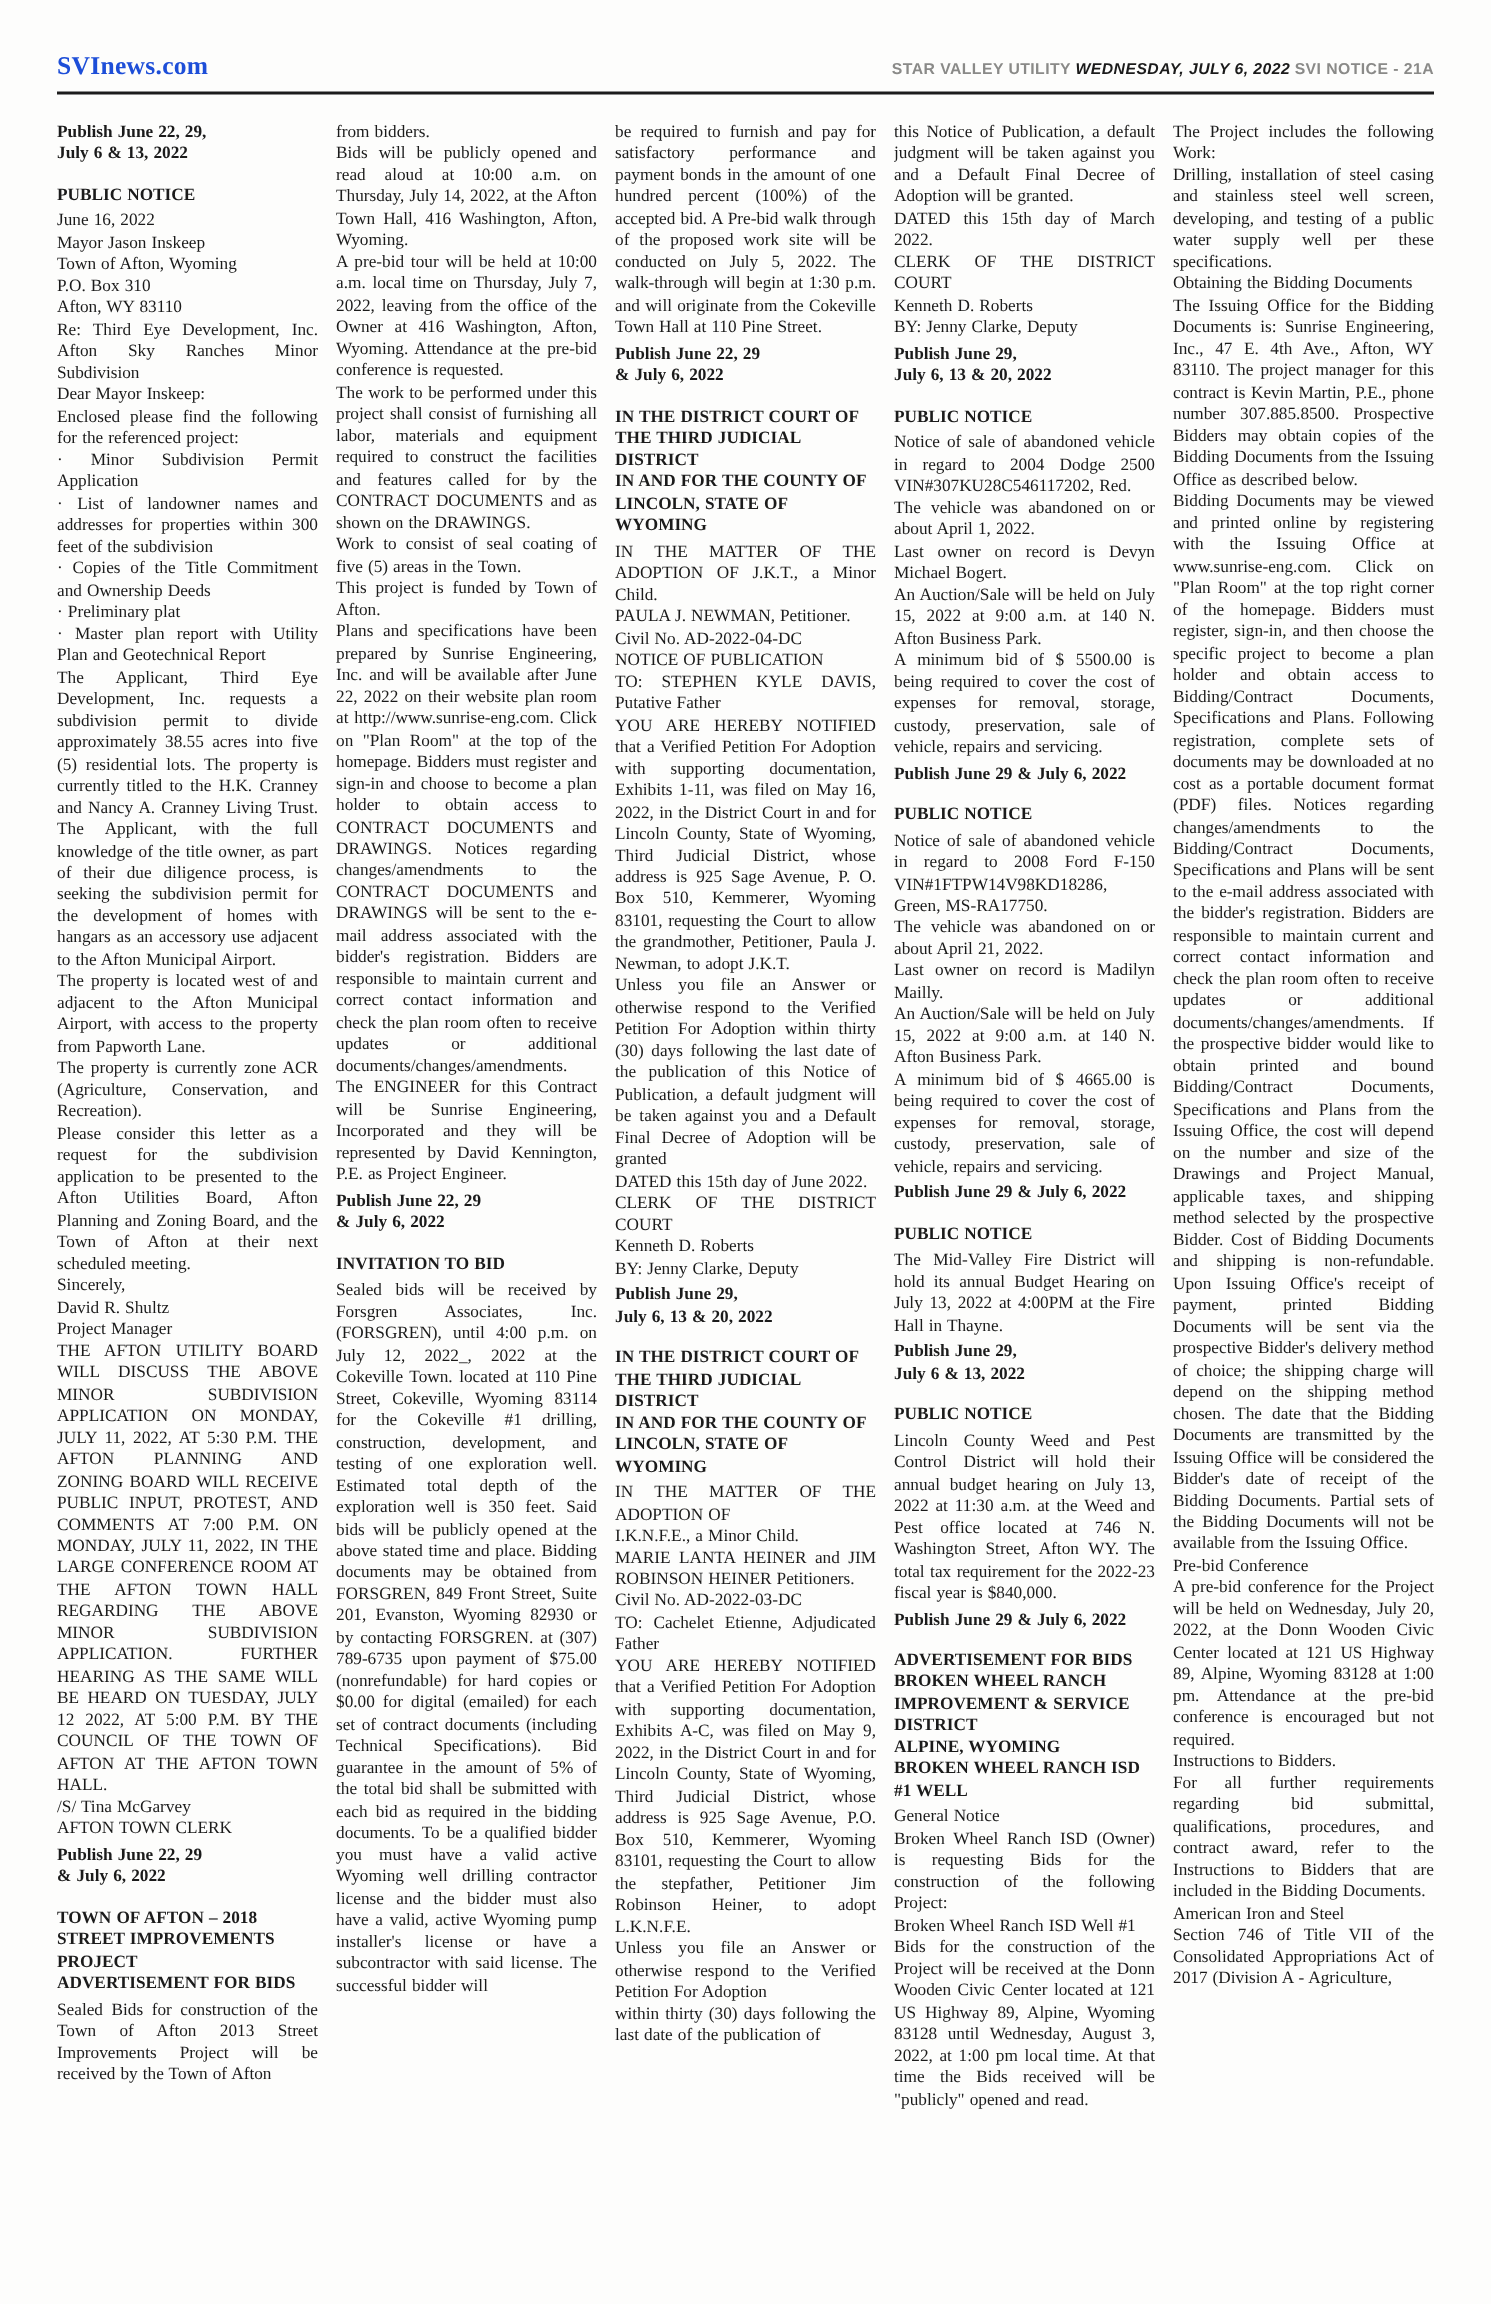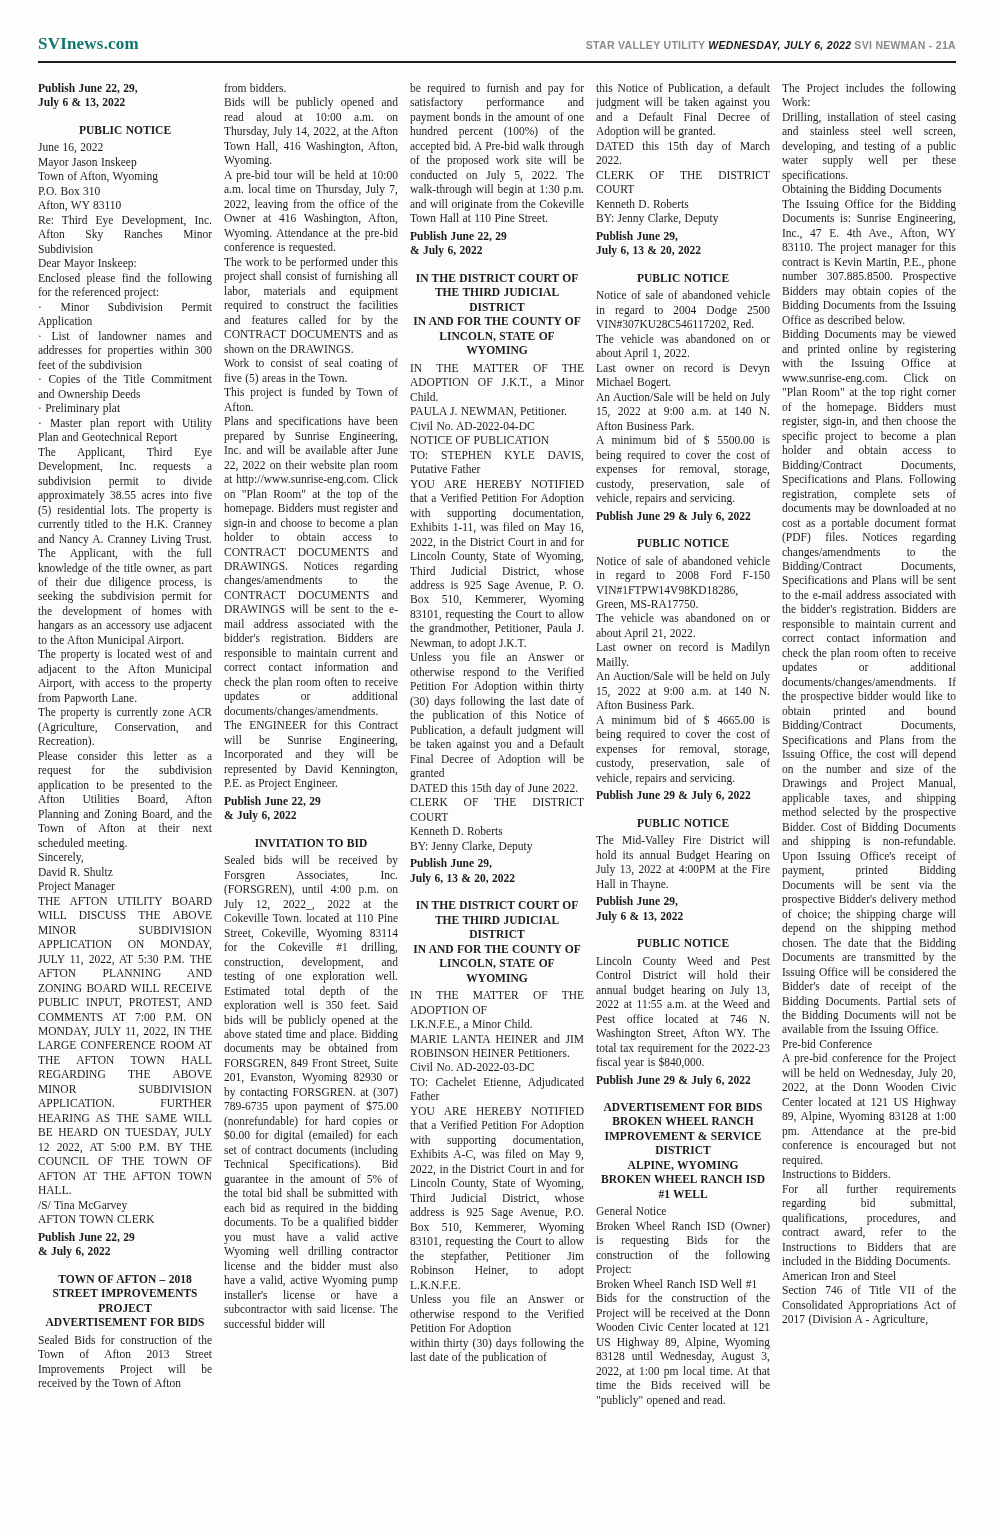--- a/index.html
+++ b/index.html
@@ -21,21 +21,21 @@
   .masthead {
     display: flex;
     justify-content: space-between;
     align-items: baseline;
   }
   .site {
     font-family: "Liberation Serif", serif;
     font-weight: bold;
     font-size: 17px;
     letter-spacing: 0.2px;
-    color: #0f766e;
+    color: #1d4ed8;
   }
   .edition {
     font-family: "Liberation Sans", sans-serif;
     font-size: 10.5px;
     letter-spacing: 0.3px;
     white-space: nowrap;
   }
   .edition .gray { color: #8a8a88; font-weight: bold; }
   .edition .datebold { color: #1b1b1b; font-weight: bold; margin: 0 3px; font-style: italic; }
   .rule {
@@ -61,36 +61,35 @@
     white-space: pre-line;
     word-spacing: 0.5px;
   }
   p.body {
     margin: 0;
     text-align: justify;
   }
   p.heading {
     margin: 13px 0 3px 0;
     font-weight: bold;
-    text-align: center;
   }
   p.publish {
     margin: 3px 0 12px 0;
     font-weight: bold;
     text-align: left;
   }
   .column > :first-child { margin-top: 0; }
 </style>
 </head>
 <body>
 
 <div class="page">
   <div class="masthead">
     <span class="site">SVInews.com</span>
-    <span class="edition"><span class="gray">STAR VALLEY UTILITY</span><span class="datebold">WEDNESDAY, JULY 6, 2022</span><span class="gray">SVI NEWMAN - 21A</span></span>
+    <span class="edition"><span class="gray">STAR VALLEY UTILITY</span><span class="datebold">WEDNESDAY, JULY 6, 2022</span><span class="gray">SVI NOTICE - 21A</span></span>
   </div>
   <div class="rule"></div>
   <div class="columns">
       <div class="column">
         <p class="publish">Publish June 22, 29,
 July 6 &amp; 13, 2022</p>
         <p class="heading">PUBLIC NOTICE</p>
         <p class="body">June 16, 2022
 Mayor Jason Inskeep
 Town of Afton, Wyoming
@@ -183,21 +182,21 @@
 The vehicle was abandoned on or about April 21, 2022.
 Last owner on record is Madilyn Mailly.
 An Auction/Sale will be held on July 15, 2022 at 9:00 a.m. at 140 N. Afton Business Park.
 A minimum bid of $ 4665.00 is being required to cover the cost of expenses for removal, storage, custody, preservation, sale of vehicle, repairs and servicing.</p>
         <p class="publish">Publish June 29 &amp; July 6, 2022</p>
         <p class="heading">PUBLIC NOTICE</p>
         <p class="body">The Mid-Valley Fire District will hold its annual Budget Hearing on July 13, 2022 at 4:00PM at the Fire Hall in Thayne.</p>
         <p class="publish">Publish June 29,
 July 6 &amp; 13, 2022</p>
         <p class="heading">PUBLIC NOTICE</p>
-        <p class="body">Lincoln County Weed and Pest Control District will hold their annual budget hearing on July 13, 2022 at 11:55 a.m. at the Weed and Pest office located at 746 N. Washington Street, Afton WY. The total tax requirement for the 2022-23 fiscal year is $840,000.</p>
+        <p class="body">Lincoln County Weed and Pest Control District will hold their annual budget hearing on July 13, 2022 at 11:30 a.m. at the Weed and Pest office located at 746 N. Washington Street, Afton WY. The total tax requirement for the 2022-23 fiscal year is $840,000.</p>
         <p class="publish">Publish June 29 &amp; July 6, 2022</p>
         <p class="heading">ADVERTISEMENT FOR BIDS
 BROKEN WHEEL RANCH IMPROVEMENT &amp; SERVICE DISTRICT
 ALPINE, WYOMING
 BROKEN WHEEL RANCH ISD #1 WELL</p>
         <p class="body">General Notice
 Broken Wheel Ranch ISD (Owner) is requesting Bids for the construction of the following Project:
 Broken Wheel Ranch ISD Well #1
 Bids for the construction of the Project will be received at the Donn Wooden Civic Center located at 121 US Highway 89, Alpine, Wyoming 83128 until Wednesday, August 3, 2022, at 1:00 pm local time. At that time the Bids received will be "publicly" opened and read.</p>
       </div>

